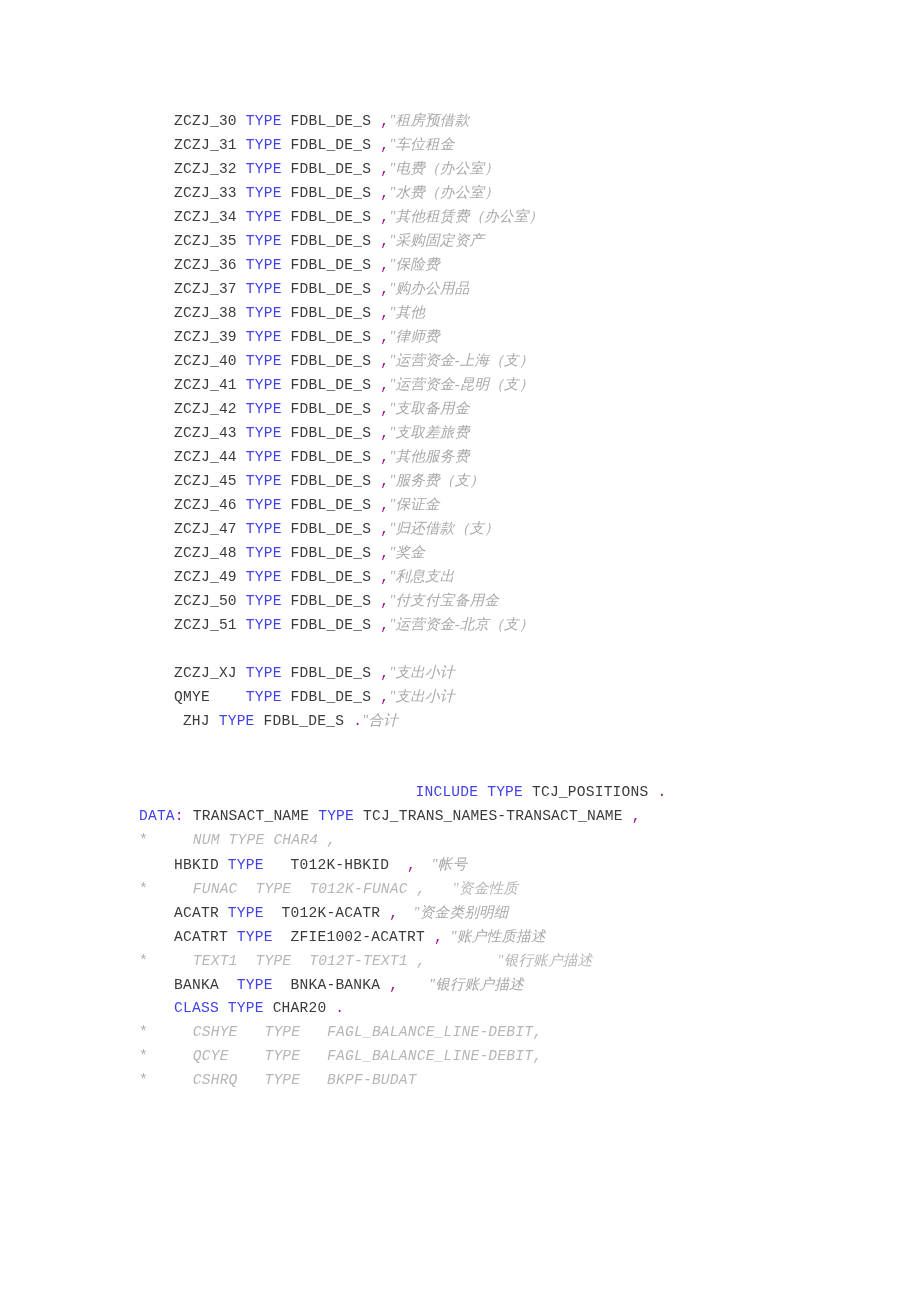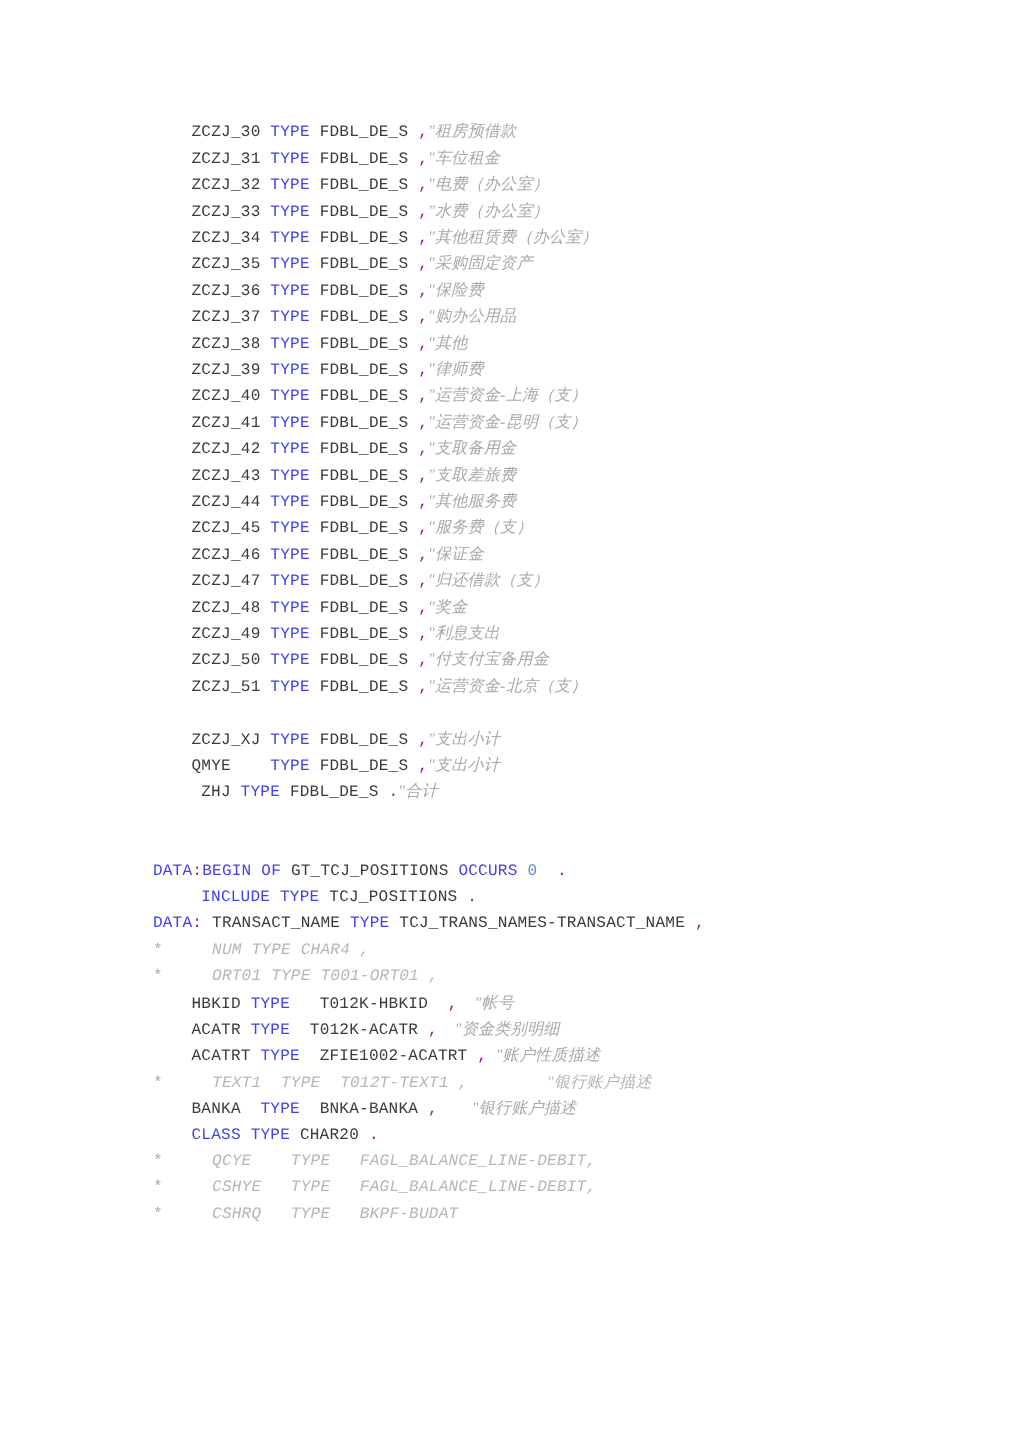--- a/index.html
+++ b/index.html
@@ -88,28 +88,27 @@
       <div class="code-line" style="padding-left: 35.12px;"><span class="tok-plain">ZCZJ_48 </span><span class="tok-keyword">TYPE</span><span class="tok-plain"> FDBL_DE_S </span><span class="tok-punct">,</span><span class="tok-comment">"奖金</span></div>
       <div class="code-line" style="padding-left: 35.12px;"><span class="tok-plain">ZCZJ_49 </span><span class="tok-keyword">TYPE</span><span class="tok-plain"> FDBL_DE_S </span><span class="tok-punct">,</span><span class="tok-comment">"利息支出</span></div>
       <div class="code-line" style="padding-left: 35.12px;"><span class="tok-plain">ZCZJ_50 </span><span class="tok-keyword">TYPE</span><span class="tok-plain"> FDBL_DE_S </span><span class="tok-punct">,</span><span class="tok-comment">"付支付宝备用金</span></div>
       <div class="code-line" style="padding-left: 35.12px;"><span class="tok-plain">ZCZJ_51 </span><span class="tok-keyword">TYPE</span><span class="tok-plain"> FDBL_DE_S </span><span class="tok-punct">,</span><span class="tok-comment">"运营资金-北京（支）</span></div>
       <div class="code-line blank">&nbsp;</div>
       <div class="code-line" style="padding-left: 35.12px;"><span class="tok-plain">ZCZJ_XJ </span><span class="tok-keyword">TYPE</span><span class="tok-plain"> FDBL_DE_S </span><span class="tok-punct">,</span><span class="tok-comment">"支出小计</span></div>
       <div class="code-line" style="padding-left: 35.12px;"><span class="tok-plain">QMYE    </span><span class="tok-keyword">TYPE</span><span class="tok-plain"> FDBL_DE_S </span><span class="tok-punct">,</span><span class="tok-comment">"支出小计</span></div>
       <div class="code-line" style="padding-left: 43.9px;"><span class="tok-plain">ZHJ </span><span class="tok-keyword">TYPE</span><span class="tok-plain"> FDBL_DE_S </span><span class="tok-punct">.</span><span class="tok-comment">"合计</span></div>
       <div class="code-line blank">&nbsp;</div>
       <div class="code-line blank">&nbsp;</div>
-      <div class="code-line"><span class="tok-keyword">DATA</span><span class="tok-punct">:</span><span class="tok-keyword">BEGIN OF</span><span class="tok-plain"> GT_TCJ_POSITIONS </span><span class="tok-keyword">OCCURS</span><span class="tok-plain"> </span><span class="tok-number">0</span><span class="tok-plain">  </span><span class="tok-punct">.</span></div>
-      <div class="code-line" style="padding-left: 43.9px;"><span class="tok-keyword">INCLUDE TYPE</span><span class="tok-plain"> TCJ_POSITIONS </span><span class="tok-punct">.</span></div>
+      <div class="code-line" style="padding-left: 43.9px; text-align: center;"><span class="tok-keyword">INCLUDE TYPE</span><span class="tok-plain"> TCJ_POSITIONS </span><span class="tok-punct">.</span></div>
       <div class="code-line"><span class="tok-keyword">DATA</span><span class="tok-punct">:</span><span class="tok-plain"> TRANSACT_NAME </span><span class="tok-keyword">TYPE</span><span class="tok-plain"> TCJ_TRANS_NAMES-TRANSACT_NAME </span><span class="tok-punct">,</span></div>
       <div class="code-line"><span class="tok-star">*</span><span class="tok-commented ascii">     NUM TYPE CHAR4 ,</span></div>
-      <div class="code-line"><span class="tok-star">*</span><span class="tok-commented ascii">     ORT01 TYPE T001-ORT01 ,</span></div>
       <div class="code-line" style="padding-left: 35.12px;"><span class="tok-plain">HBKID </span><span class="tok-keyword">TYPE</span><span class="tok-plain">   T012K-HBKID  </span><span class="tok-punct">,</span><span class="tok-comment">    "帐号</span></div>
+      <div class="code-line"><span class="tok-star">*</span><span class="tok-commented ascii">     FUNAC  TYPE  T012K-FUNAC ,   </span><span class="tok-commented">"资金性质</span></div>
       <div class="code-line" style="padding-left: 35.12px;"><span class="tok-plain">ACATR </span><span class="tok-keyword">TYPE</span><span class="tok-plain">  T012K-ACATR </span><span class="tok-punct">,</span><span class="tok-comment">    "资金类别明细</span></div>
       <div class="code-line" style="padding-left: 35.12px;"><span class="tok-plain">ACATRT </span><span class="tok-keyword">TYPE</span><span class="tok-plain">  ZFIE1002-ACATRT </span><span class="tok-punct">,</span><span class="tok-comment">  "账户性质描述</span></div>
       <div class="code-line"><span class="tok-star">*</span><span class="tok-commented ascii">     TEXT1  TYPE  T012T-TEXT1 ,        </span><span class="tok-commented">"银行账户描述</span></div>
       <div class="code-line" style="padding-left: 35.12px;"><span class="tok-plain">BANKA  </span><span class="tok-keyword">TYPE</span><span class="tok-plain">  BNKA-BANKA </span><span class="tok-punct">,</span><span class="tok-comment">        "银行账户描述</span></div>
       <div class="code-line" style="padding-left: 35.12px;"><span class="tok-keyword">CLASS TYPE</span><span class="tok-plain"> CHAR20 </span><span class="tok-punct">.</span></div>
+      <div class="code-line"><span class="tok-star">*</span><span class="tok-commented ascii">     CSHYE   TYPE   FAGL_BALANCE_LINE-DEBIT,</span></div>
       <div class="code-line"><span class="tok-star">*</span><span class="tok-commented ascii">     QCYE    TYPE   FAGL_BALANCE_LINE-DEBIT,</span></div>
-      <div class="code-line"><span class="tok-star">*</span><span class="tok-commented ascii">     CSHYE   TYPE   FAGL_BALANCE_LINE-DEBIT,</span></div>
       <div class="code-line"><span class="tok-star">*</span><span class="tok-commented ascii">     CSHRQ   TYPE   BKPF-BUDAT</span></div>
     </div>
 </div>
 
 </body></html>

